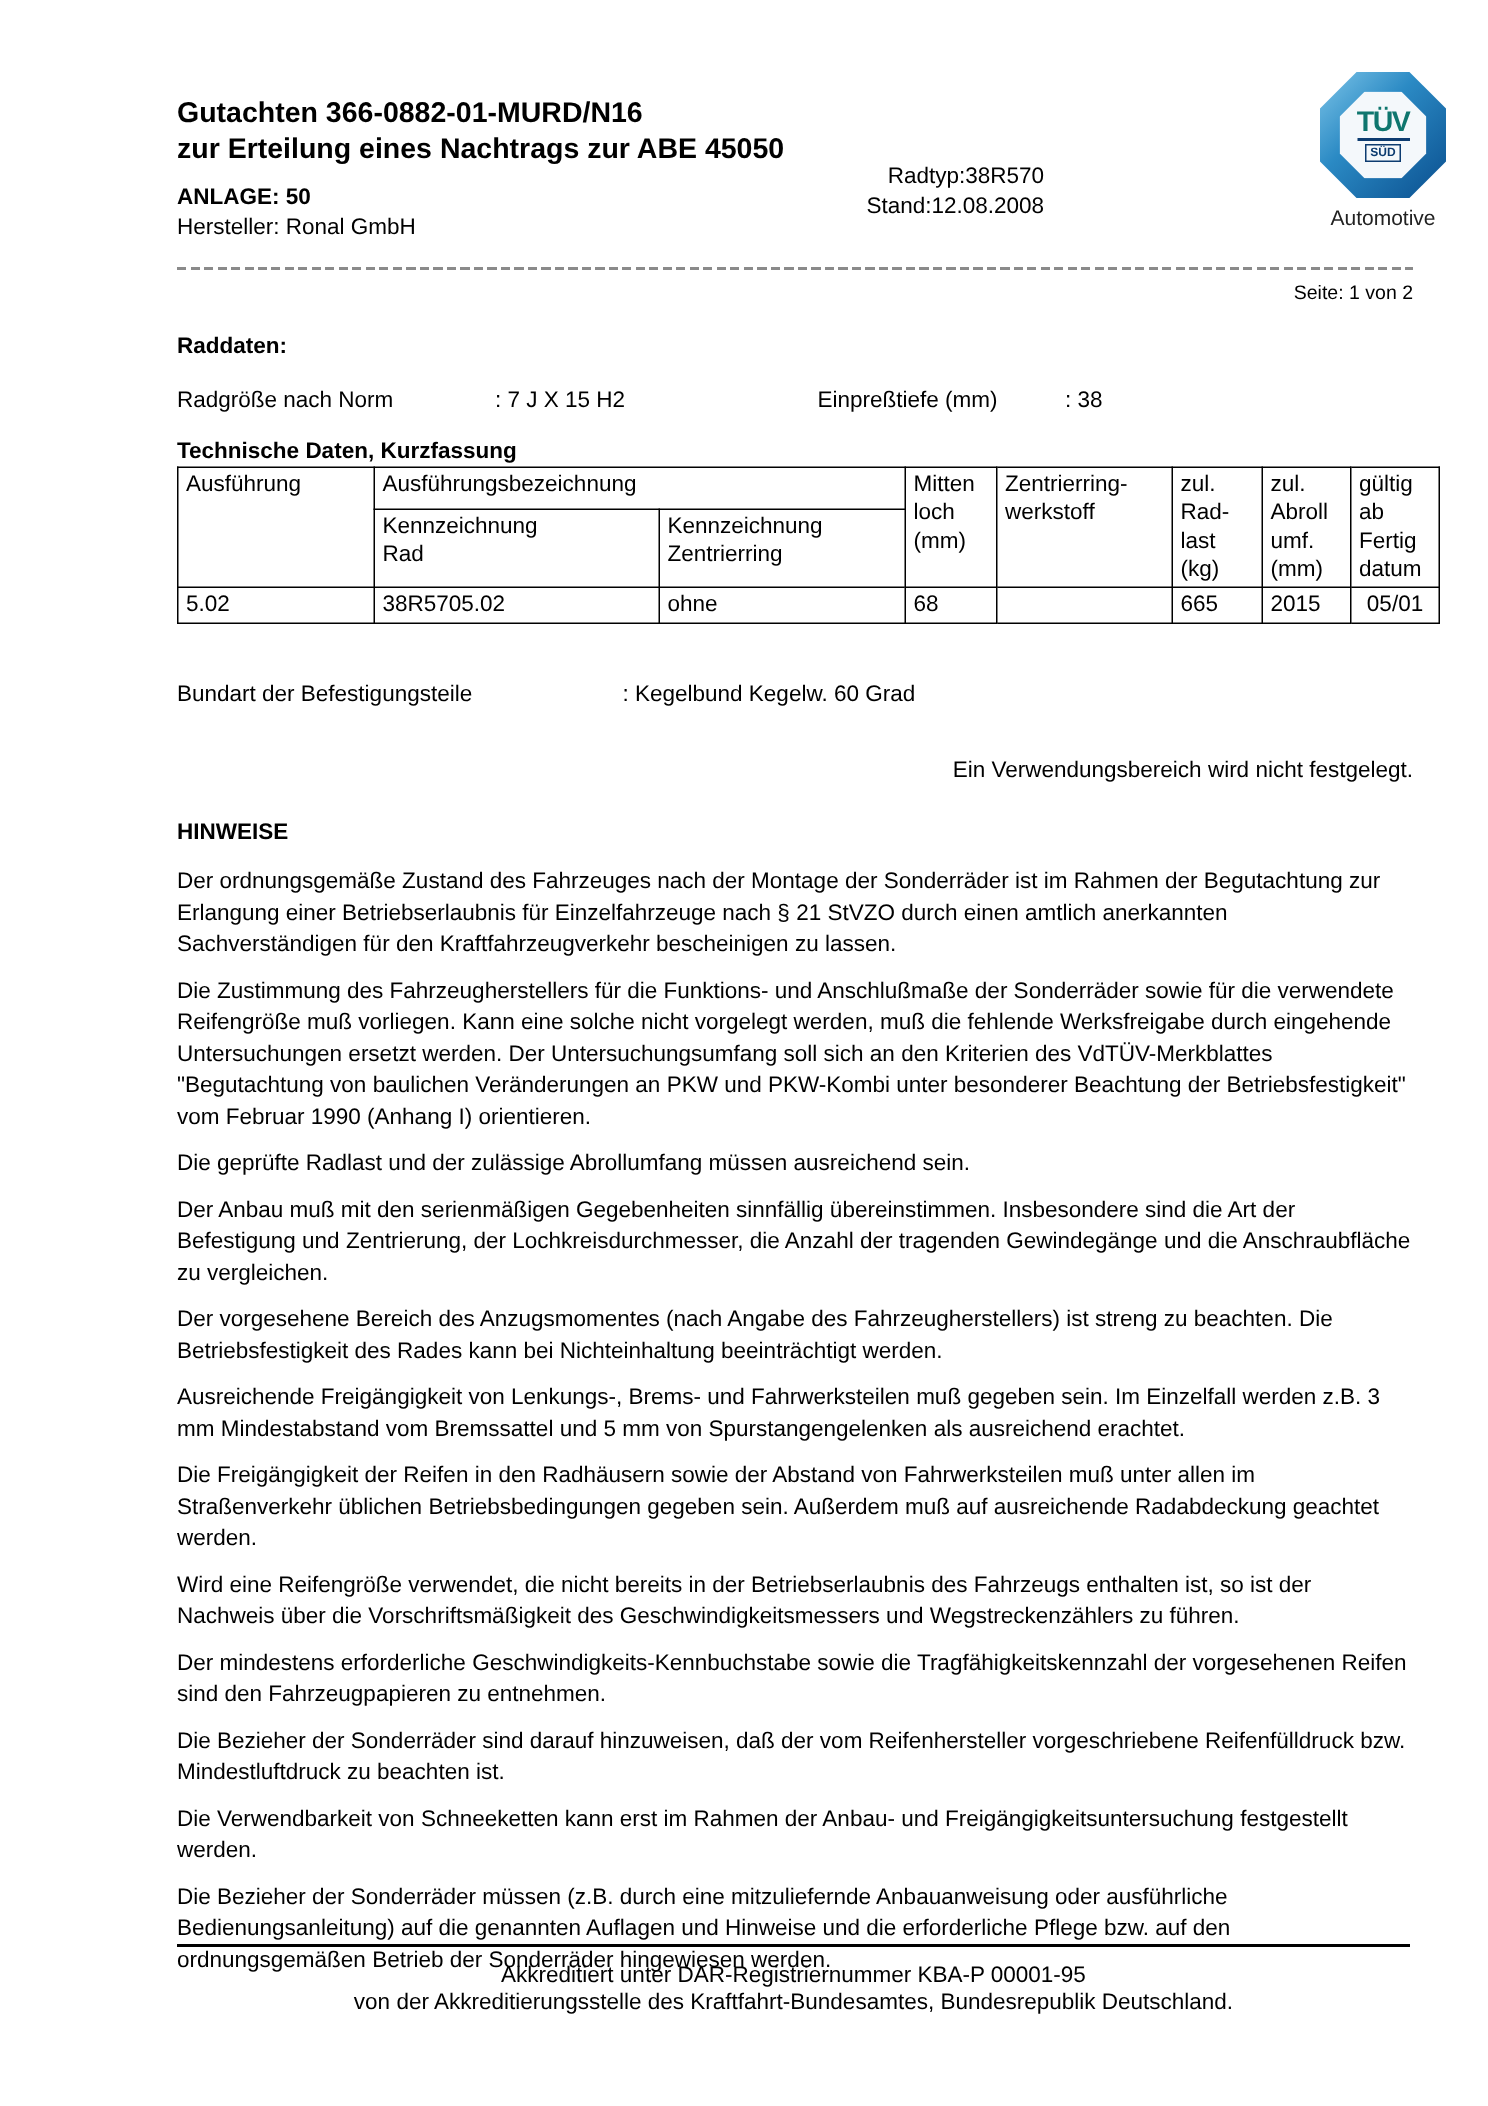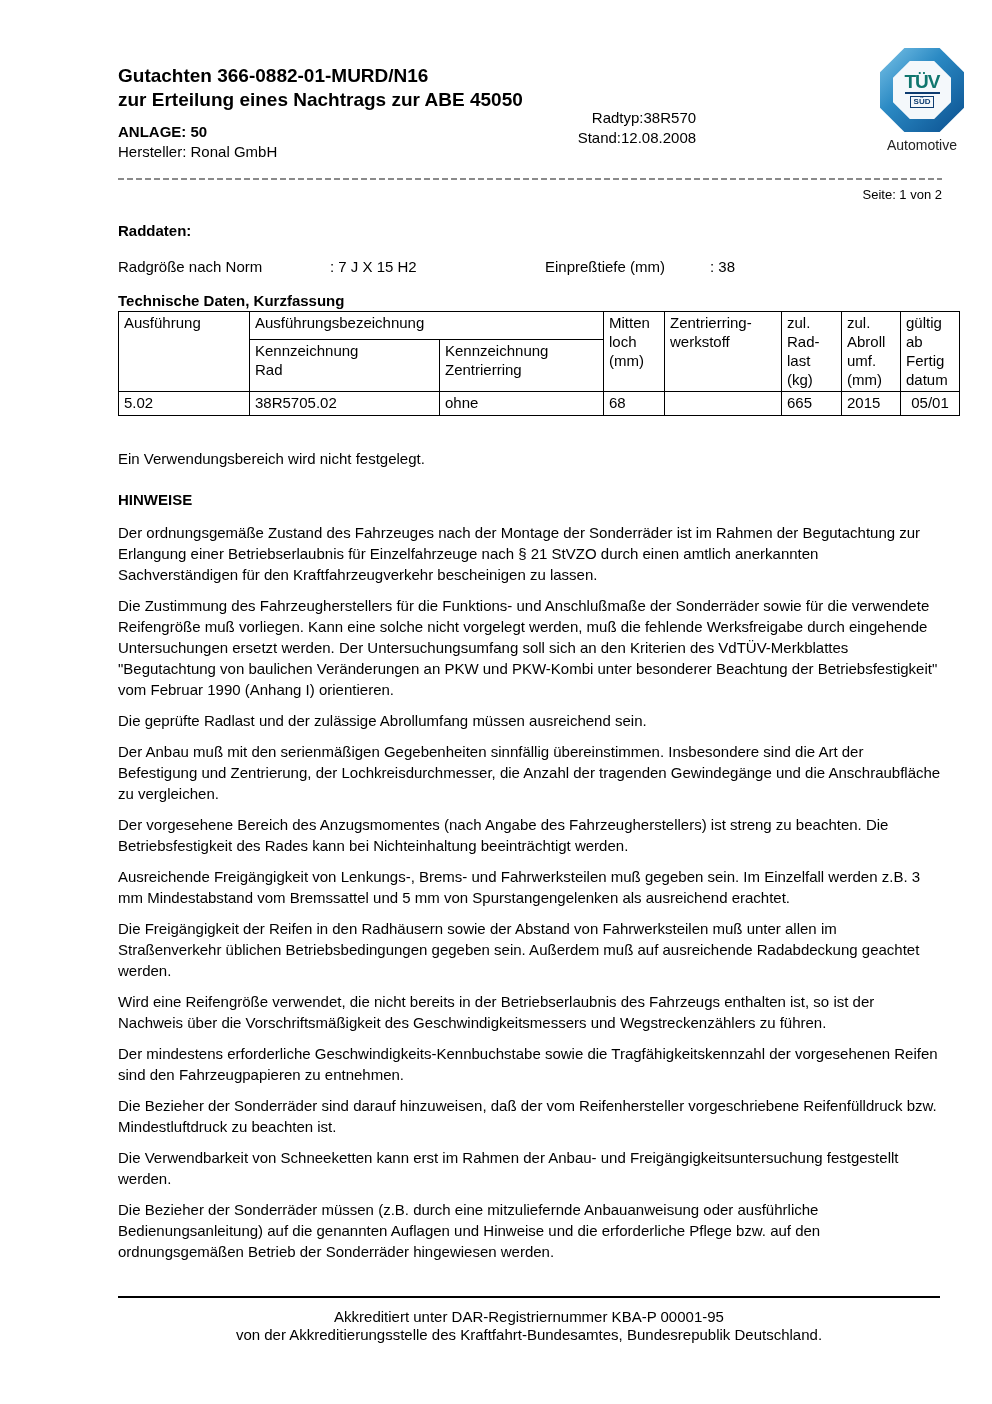--- a/index.html
+++ b/index.html
@@ -51,21 +51,21 @@
   table.tech th, table.tech td { border:1.5px solid #000; padding:1px 5px 2px 5px; font-weight:normal; vertical-align:top; text-align:left; }
   table.tech th { white-space:pre-line; line-height:19px; }
   table.tech td { line-height:20px; }
   .ar { text-align:right; }
   .ac { text-align:center !important; }
   col.c1{width:131px;} col.c2{width:190px;} col.c3{width:164px;} col.c4{width:61px;}
   col.c5{width:117px;} col.c6{width:60px;} col.c7{width:59px;} col.c8{width:59px;}
 
   
   .bundart-grid { display:grid; grid-template-columns:297px 1fr; margin-top:38px; }
-  .verwendung { margin-top:34px; }
+  .verwendung { margin-top:34px;text-align:right; }
   .hinweise-heading { font-weight:bold; margin-top:24px; }
   .paras { margin-top:14px; }
   .paras p { line-height:21px; margin-bottom:10px; }
 
   
   .footer { position:absolute; left:118px; right:52px; top:1296px; border-top:2px solid #000; padding-top:10px; text-align:center; font-size:15px; line-height:18px; }
 </style>
 </head>
 <body>
 
@@ -160,20 +160,24 @@
         <td>ohne</td>
         <td class="ar">68</td>
         <td></td>
         <td class="ar">665</td>
         <td class="ar">2015</td>
         <td class="ac">05/01</td>
       </tr>
     </tbody>
       </table>
 
+    <div class="bundart-grid">
+      <span>Bundart der Befestigungsteile</span>
+      <span>: Kegelbund Kegelw. 60 Grad</span>
+    </div>
 
     <div class="verwendung">Ein Verwendungsbereich wird nicht festgelegt.</div>
 
     <div class="hinweise-heading">HINWEISE</div>
 
     <div class="paras">
       <p>Der ordnungsgemäße Zustand des Fahrzeuges nach der Montage der Sonderräder ist im Rahmen der Begutachtung zur Erlangung einer Betriebserlaubnis für Einzelfahrzeuge nach § 21 StVZO durch einen amtlich anerkannten Sachverständigen für den Kraftfahrzeugverkehr bescheinigen zu lassen.</p>
       <p>Die Zustimmung des Fahrzeugherstellers für die Funktions- und Anschlußmaße der Sonderräder sowie für die verwendete Reifengröße muß vorliegen. Kann eine solche nicht vorgelegt werden, muß die fehlende Werksfreigabe durch eingehende Untersuchungen ersetzt werden. Der Untersuchungsumfang soll sich an den Kriterien des VdTÜV-Merkblattes "Begutachtung von baulichen Veränderungen an PKW und PKW-Kombi unter besonderer Beachtung der Betriebsfestigkeit" vom Februar 1990 (Anhang I) orientieren.</p>
       <p>Die geprüfte Radlast und der zulässige Abrollumfang müssen ausreichend sein.</p>
       <p>Der Anbau muß mit den serienmäßigen Gegebenheiten sinnfällig übereinstimmen. Insbesondere sind die Art der Befestigung und Zentrierung, der Lochkreisdurchmesser, die Anzahl der tragenden Gewindegänge und die Anschraubfläche zu vergleichen.</p>

